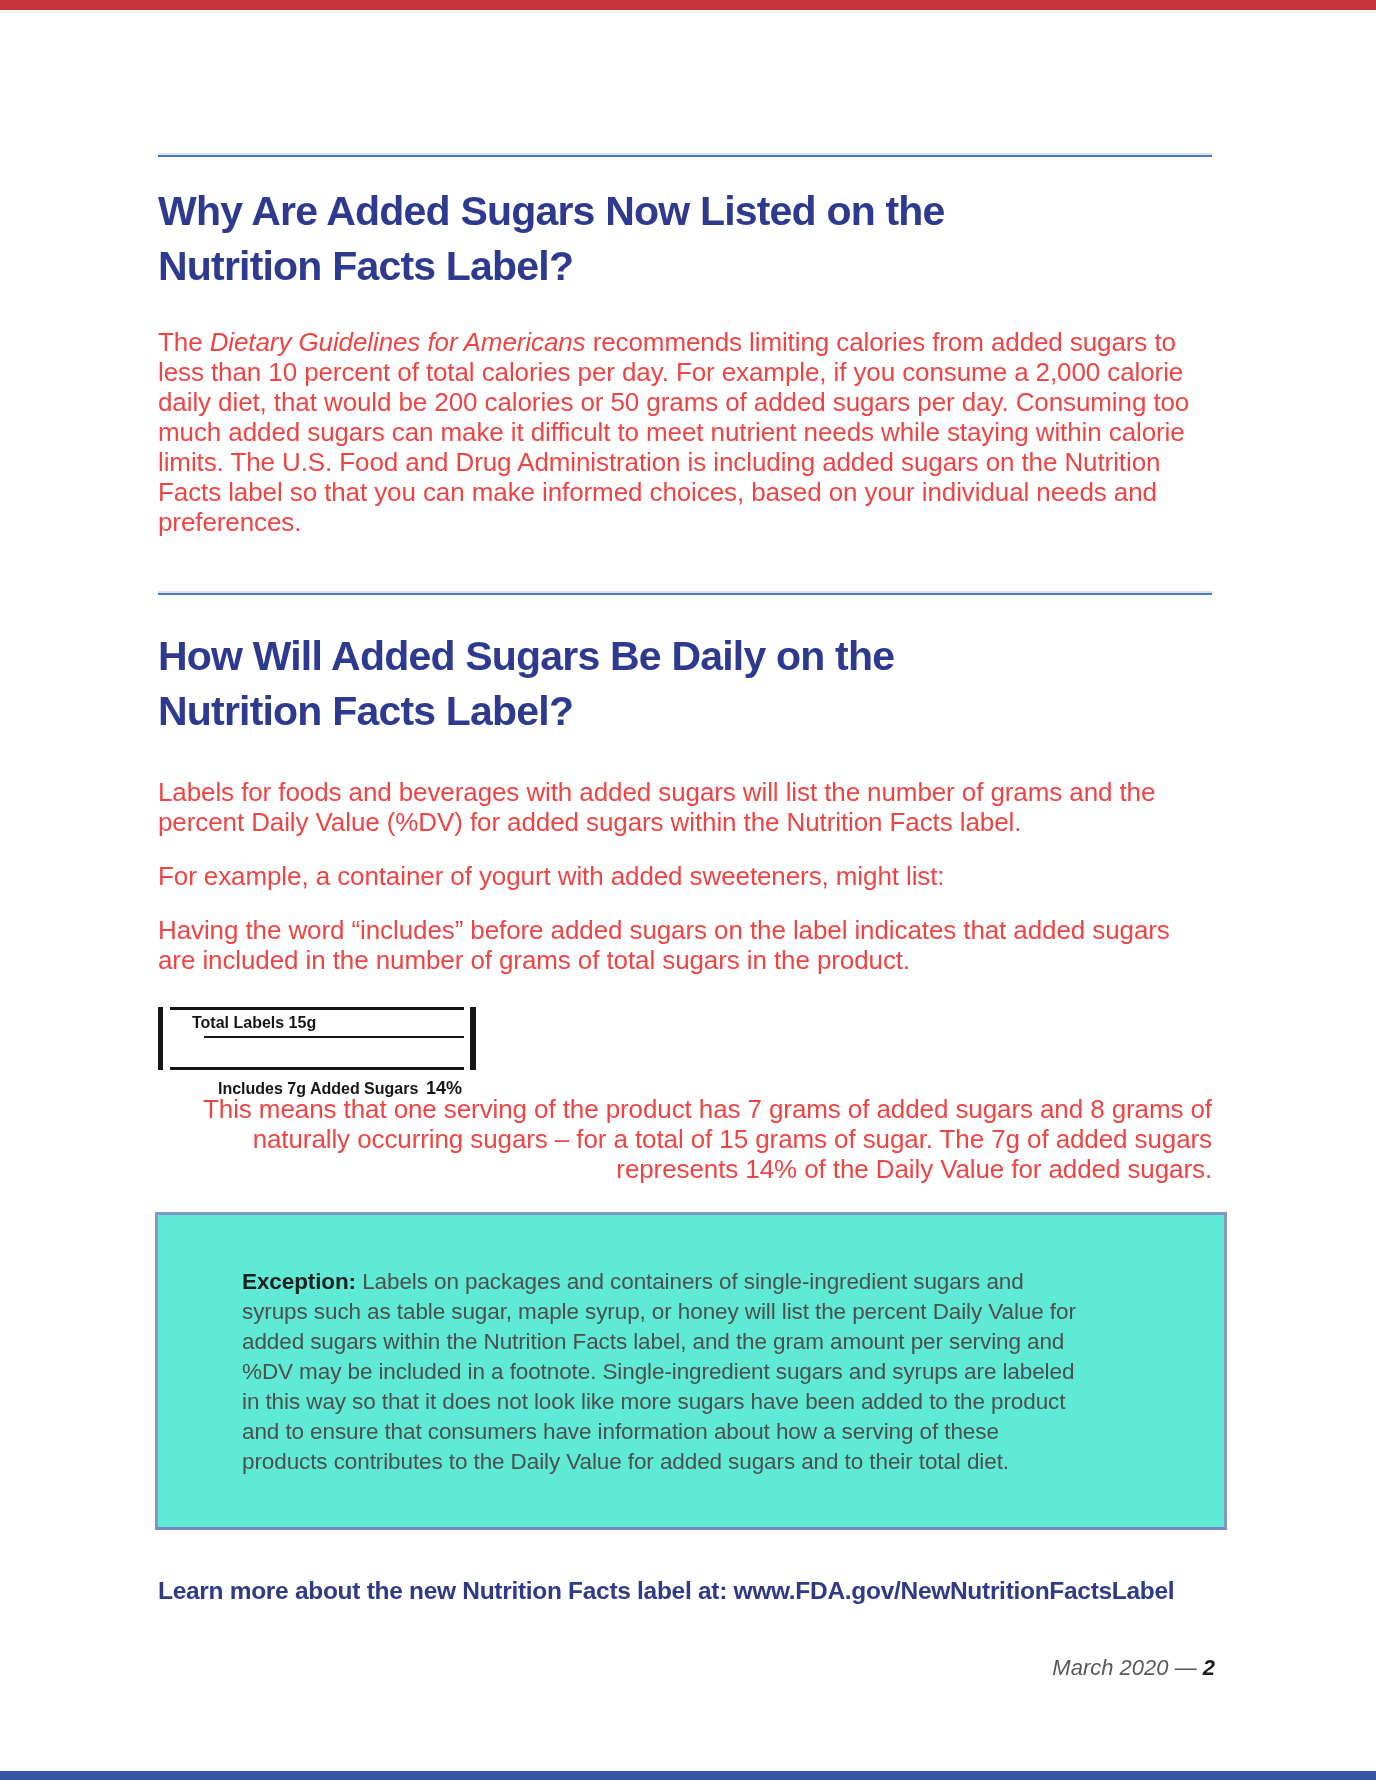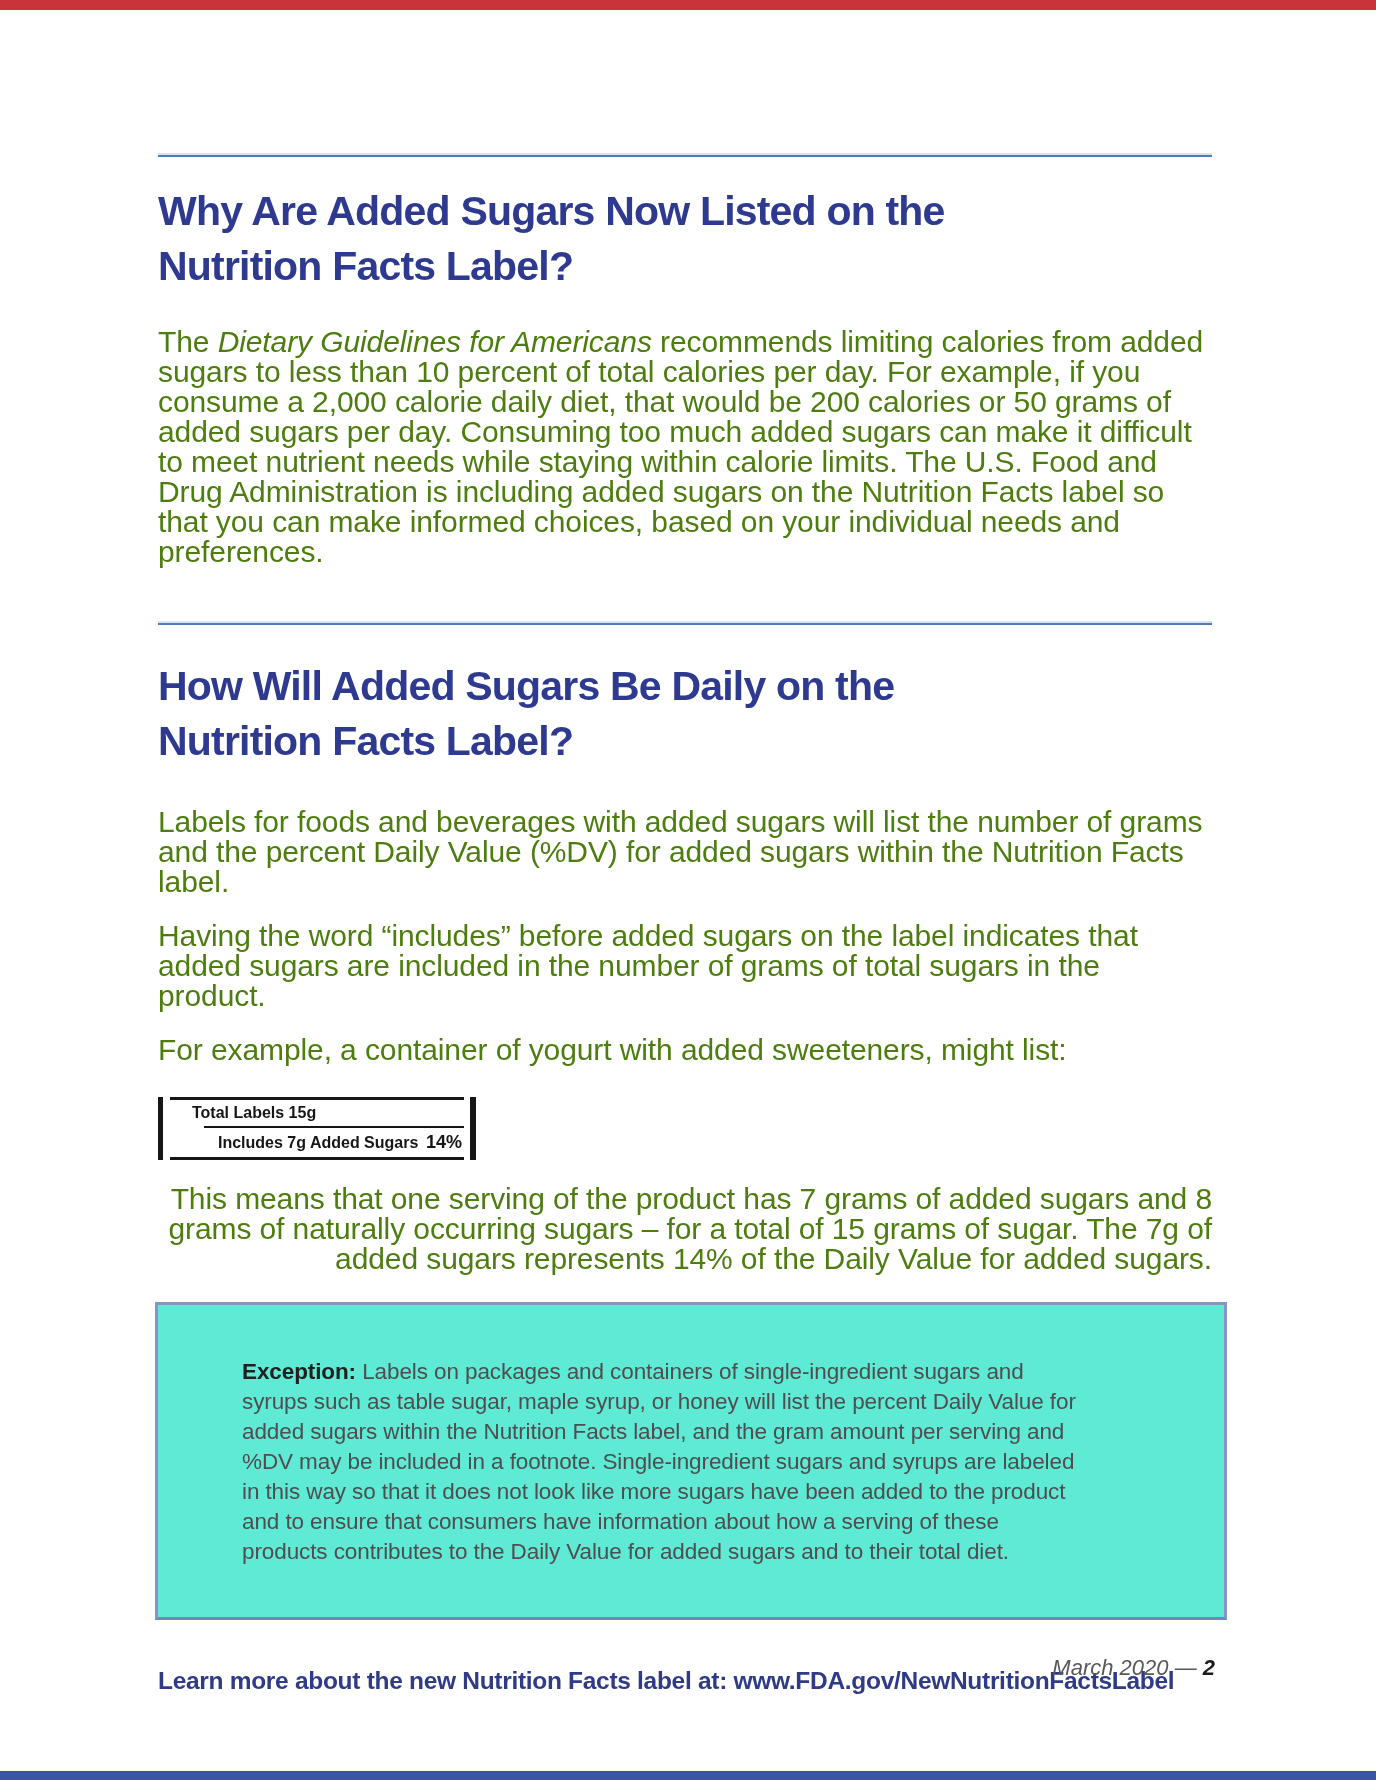--- a/index.html
+++ b/index.html
@@ -10,35 +10,35 @@
   .topbar{position:absolute;top:0;left:0;width:100%;height:10px;background:#c9333a;}
   .bottombar{position:absolute;bottom:0;left:0;width:100%;height:9px;background:#3a55a5;}
   .content{position:absolute;left:158px;top:0;width:1054px;}
   .sep{height:2px;background:#4f7cb8;box-shadow:0 -2px 0 #d9e4f2;}
   .sep1{margin-top:155px;}
   .sep2{margin-top:56px;}
   .heading{margin:0;font-weight:bold;color:#2e3a8f;font-size:41px;line-height:55px;letter-spacing:-0.8px;}
   .heading span{display:block;}
   .h-why{margin-top:27px;}
   .h-how{margin-top:34px;}
-  .body-p{margin:0;font-size:30px;line-height:30px;color:#4d7c0f;letter-spacing:-0.1px;}
+  .body-p{margin:0;font-size:26px;line-height:30px;color:#ef4444;letter-spacing:-0.1px;}
   .p1{margin-top:33px;}
   .p2{margin-top:38px;}
   .p3{margin-top:24px;}
   .p4{margin-top:24px;}
   .p5{margin-top:24px;text-align:right;}
   
   .nl{position:relative;margin-top:32px;width:318px;height:63px;color:#161616;}
   .nl .vbar-l{position:absolute;left:0;top:0;width:5px;height:100%;background:#161616;}
   .nl .vbar-r{position:absolute;right:0;top:0;width:6px;height:100%;background:#161616;}
   .nl .inner{position:absolute;left:12px;right:12px;top:0;bottom:0;border-top:3px solid #161616;border-bottom:3px solid #161616;}
   .nl .row1{padding:4px 0 4px 22px;font-weight:bold;font-size:16px;line-height:18px;}
   .nl .mid{margin-left:34px;border-top:2px solid #161616;}
   .nl .row2{display:flex;justify-content:space-between;align-items:baseline;padding:5px 2px 6px 48px;font-weight:bold;font-size:16px;line-height:18px;}
-  .nl .pct{font-size:18px;}
+  .nl .pct{font-size:18px;margin-top:36px;}
   
   .exc{
     margin-top:28px;margin-left:-3px;margin-right:-15px;
     background:#5eead4;border:3px solid #8496c6;border-bottom-color:#7487bc;
     padding:52px 148px 50px 84px;
   }
   .exc p{margin:0;font-size:22.5px;line-height:30px;color:#4e4e50;letter-spacing:-0.1px;}
   .exc b{color:#202020;}
   .learn{margin-top:46px;font-size:24.5px;font-weight:bold;color:#2f3b87;letter-spacing:-0.3px;line-height:30px;}
   .learn a{color:#2f3b87;text-decoration:none;}
@@ -65,23 +65,23 @@
 
     <div class="sep sep2"></div>
 
     <h1 class="heading h-how">
       <span>How Will Added Sugars Be Daily on the</span>
       <span>Nutrition Facts Label?</span>
     </h1>
 
     <p class="body-p p2">Labels for foods and beverages with added sugars will list the number of grams and the percent Daily Value (%DV) for added sugars within the Nutrition Facts label.</p>
 
+    <p class="body-p p4">For example, a container of yogurt with added sweeteners, might list:</p>
+
     <p class="body-p p3">Having the word “includes” before added sugars on the label indicates that added sugars are included in the number of grams of total sugars in the product.</p>
-
-    <p class="body-p p4">For example, a container of yogurt with added sweeteners, might list:</p>
 
     <div class="nl">
       <div class="vbar-l"></div>
       <div class="vbar-r"></div>
       <div class="inner">
         <div class="row1">Total Labels 15g</div>
         <div class="mid"></div>
         <div class="row2">
           <span>Includes 7g Added Sugars</span>
           <span class="pct">14%</span>

